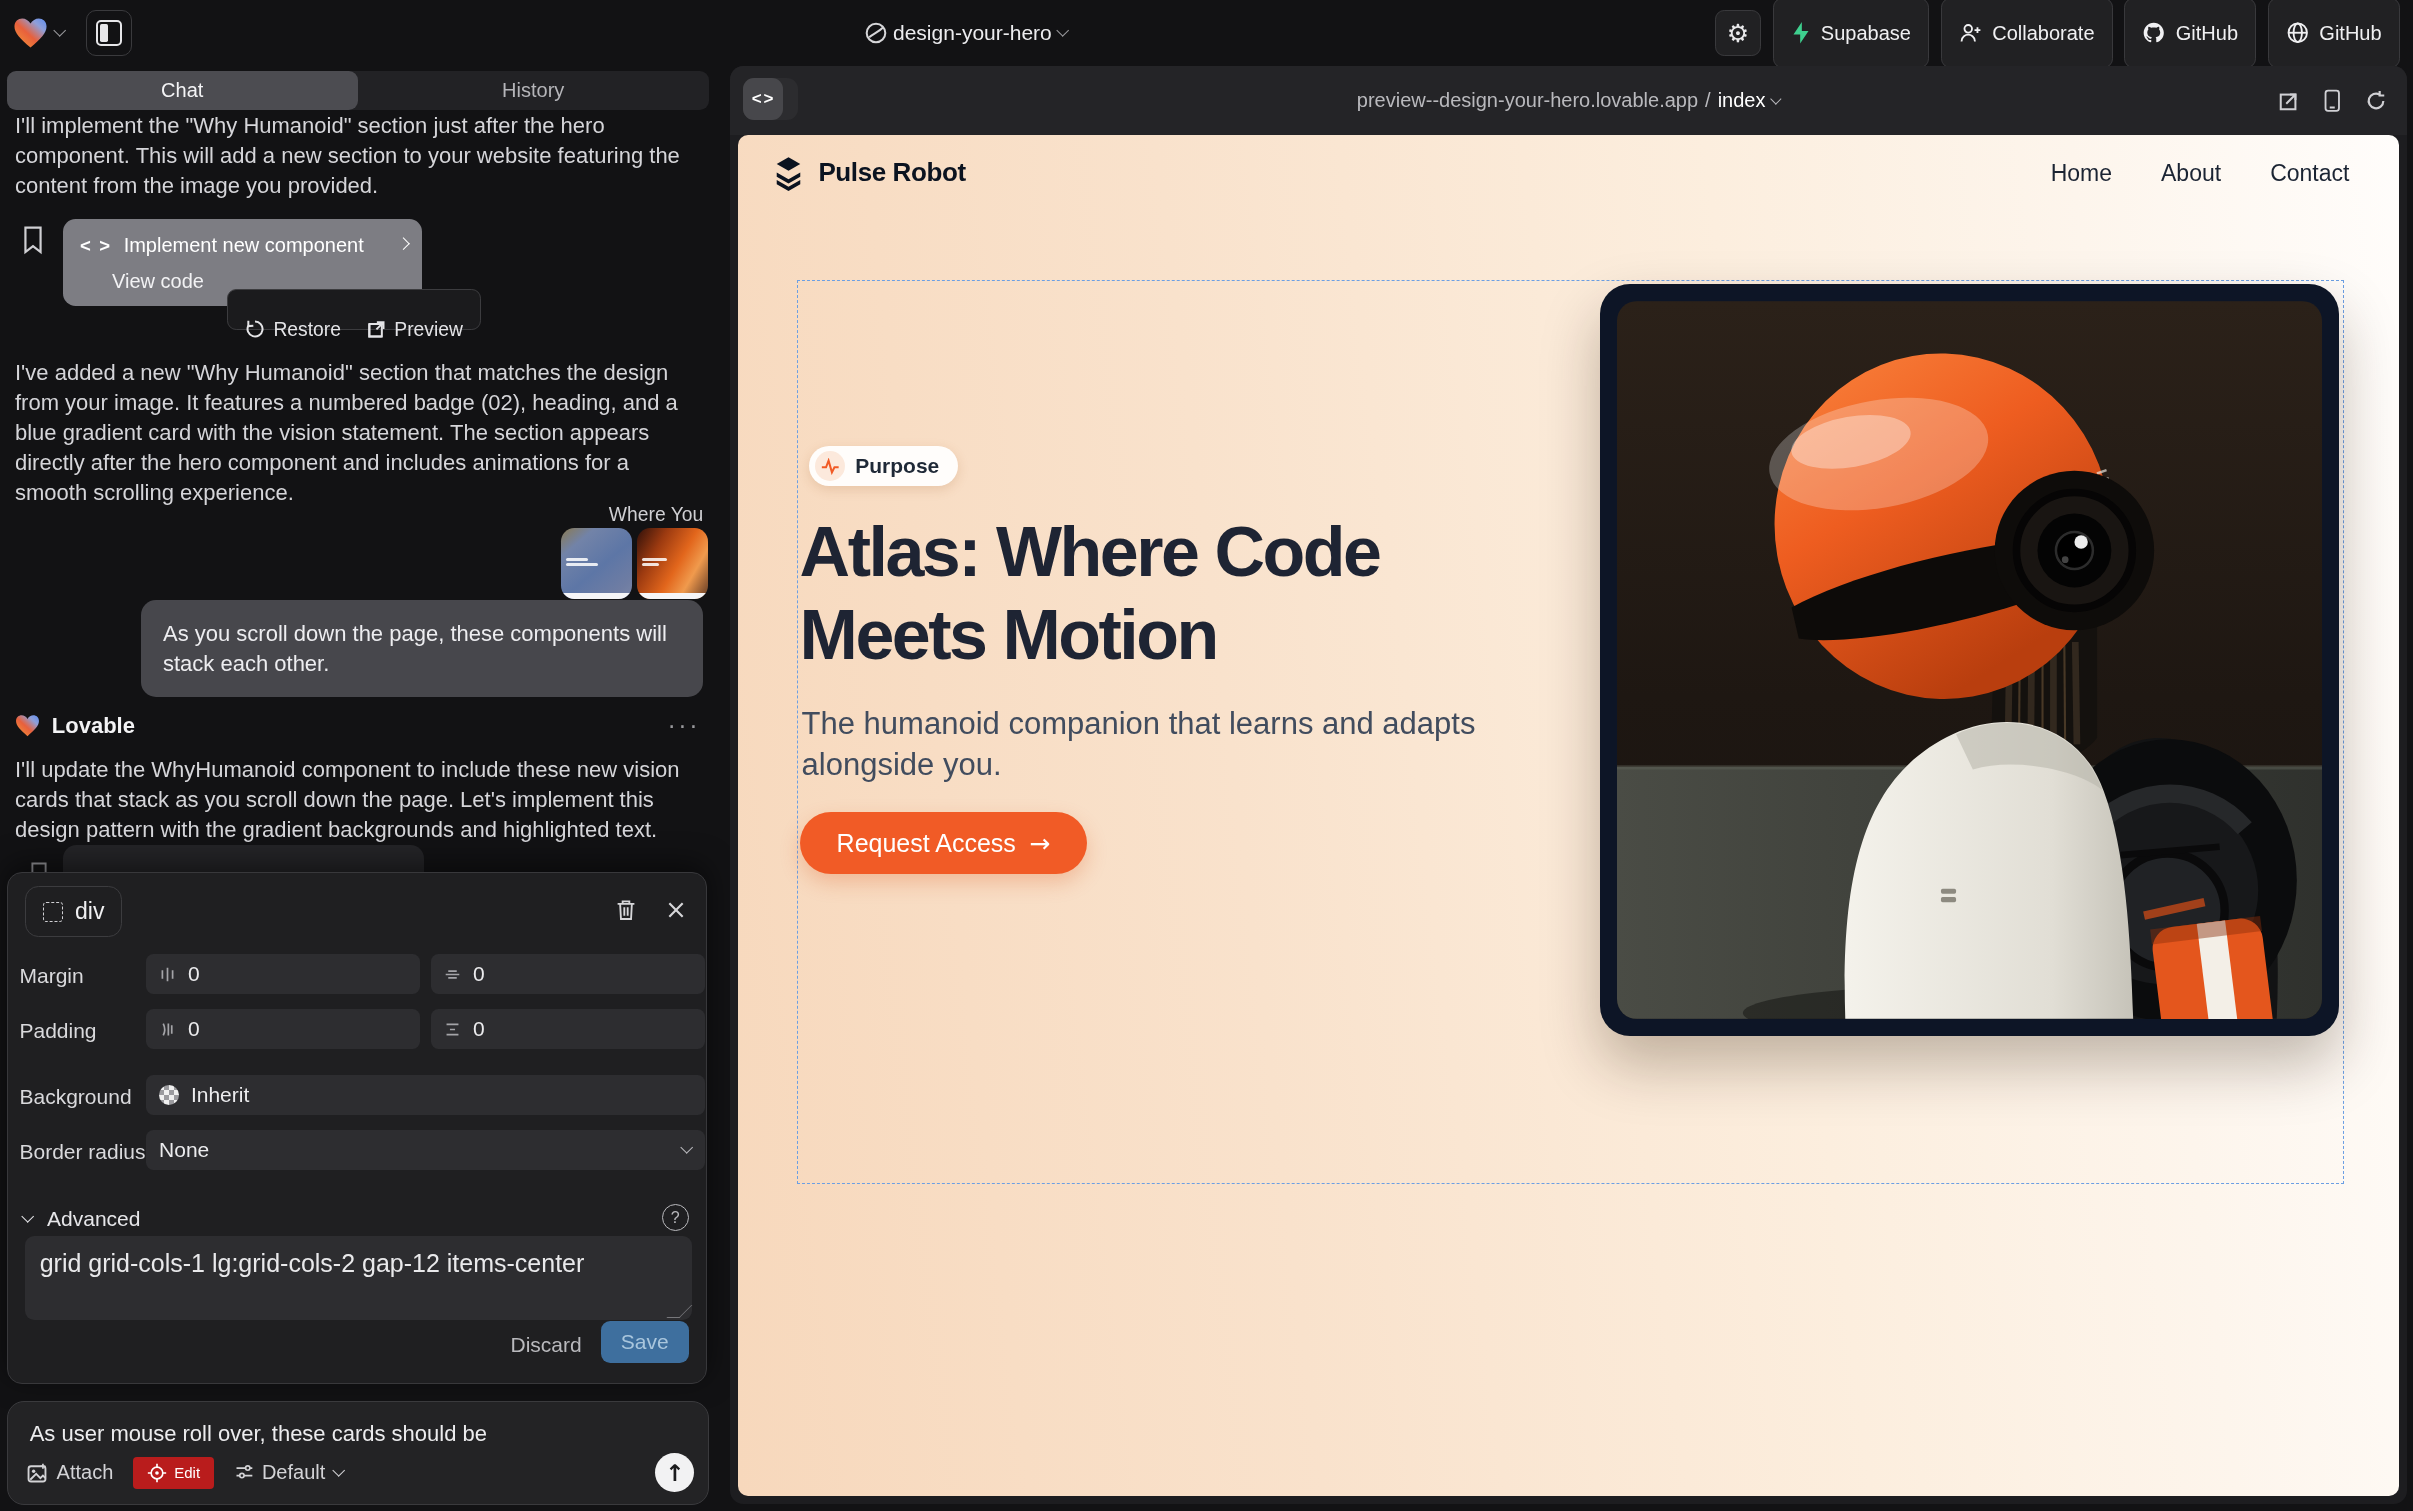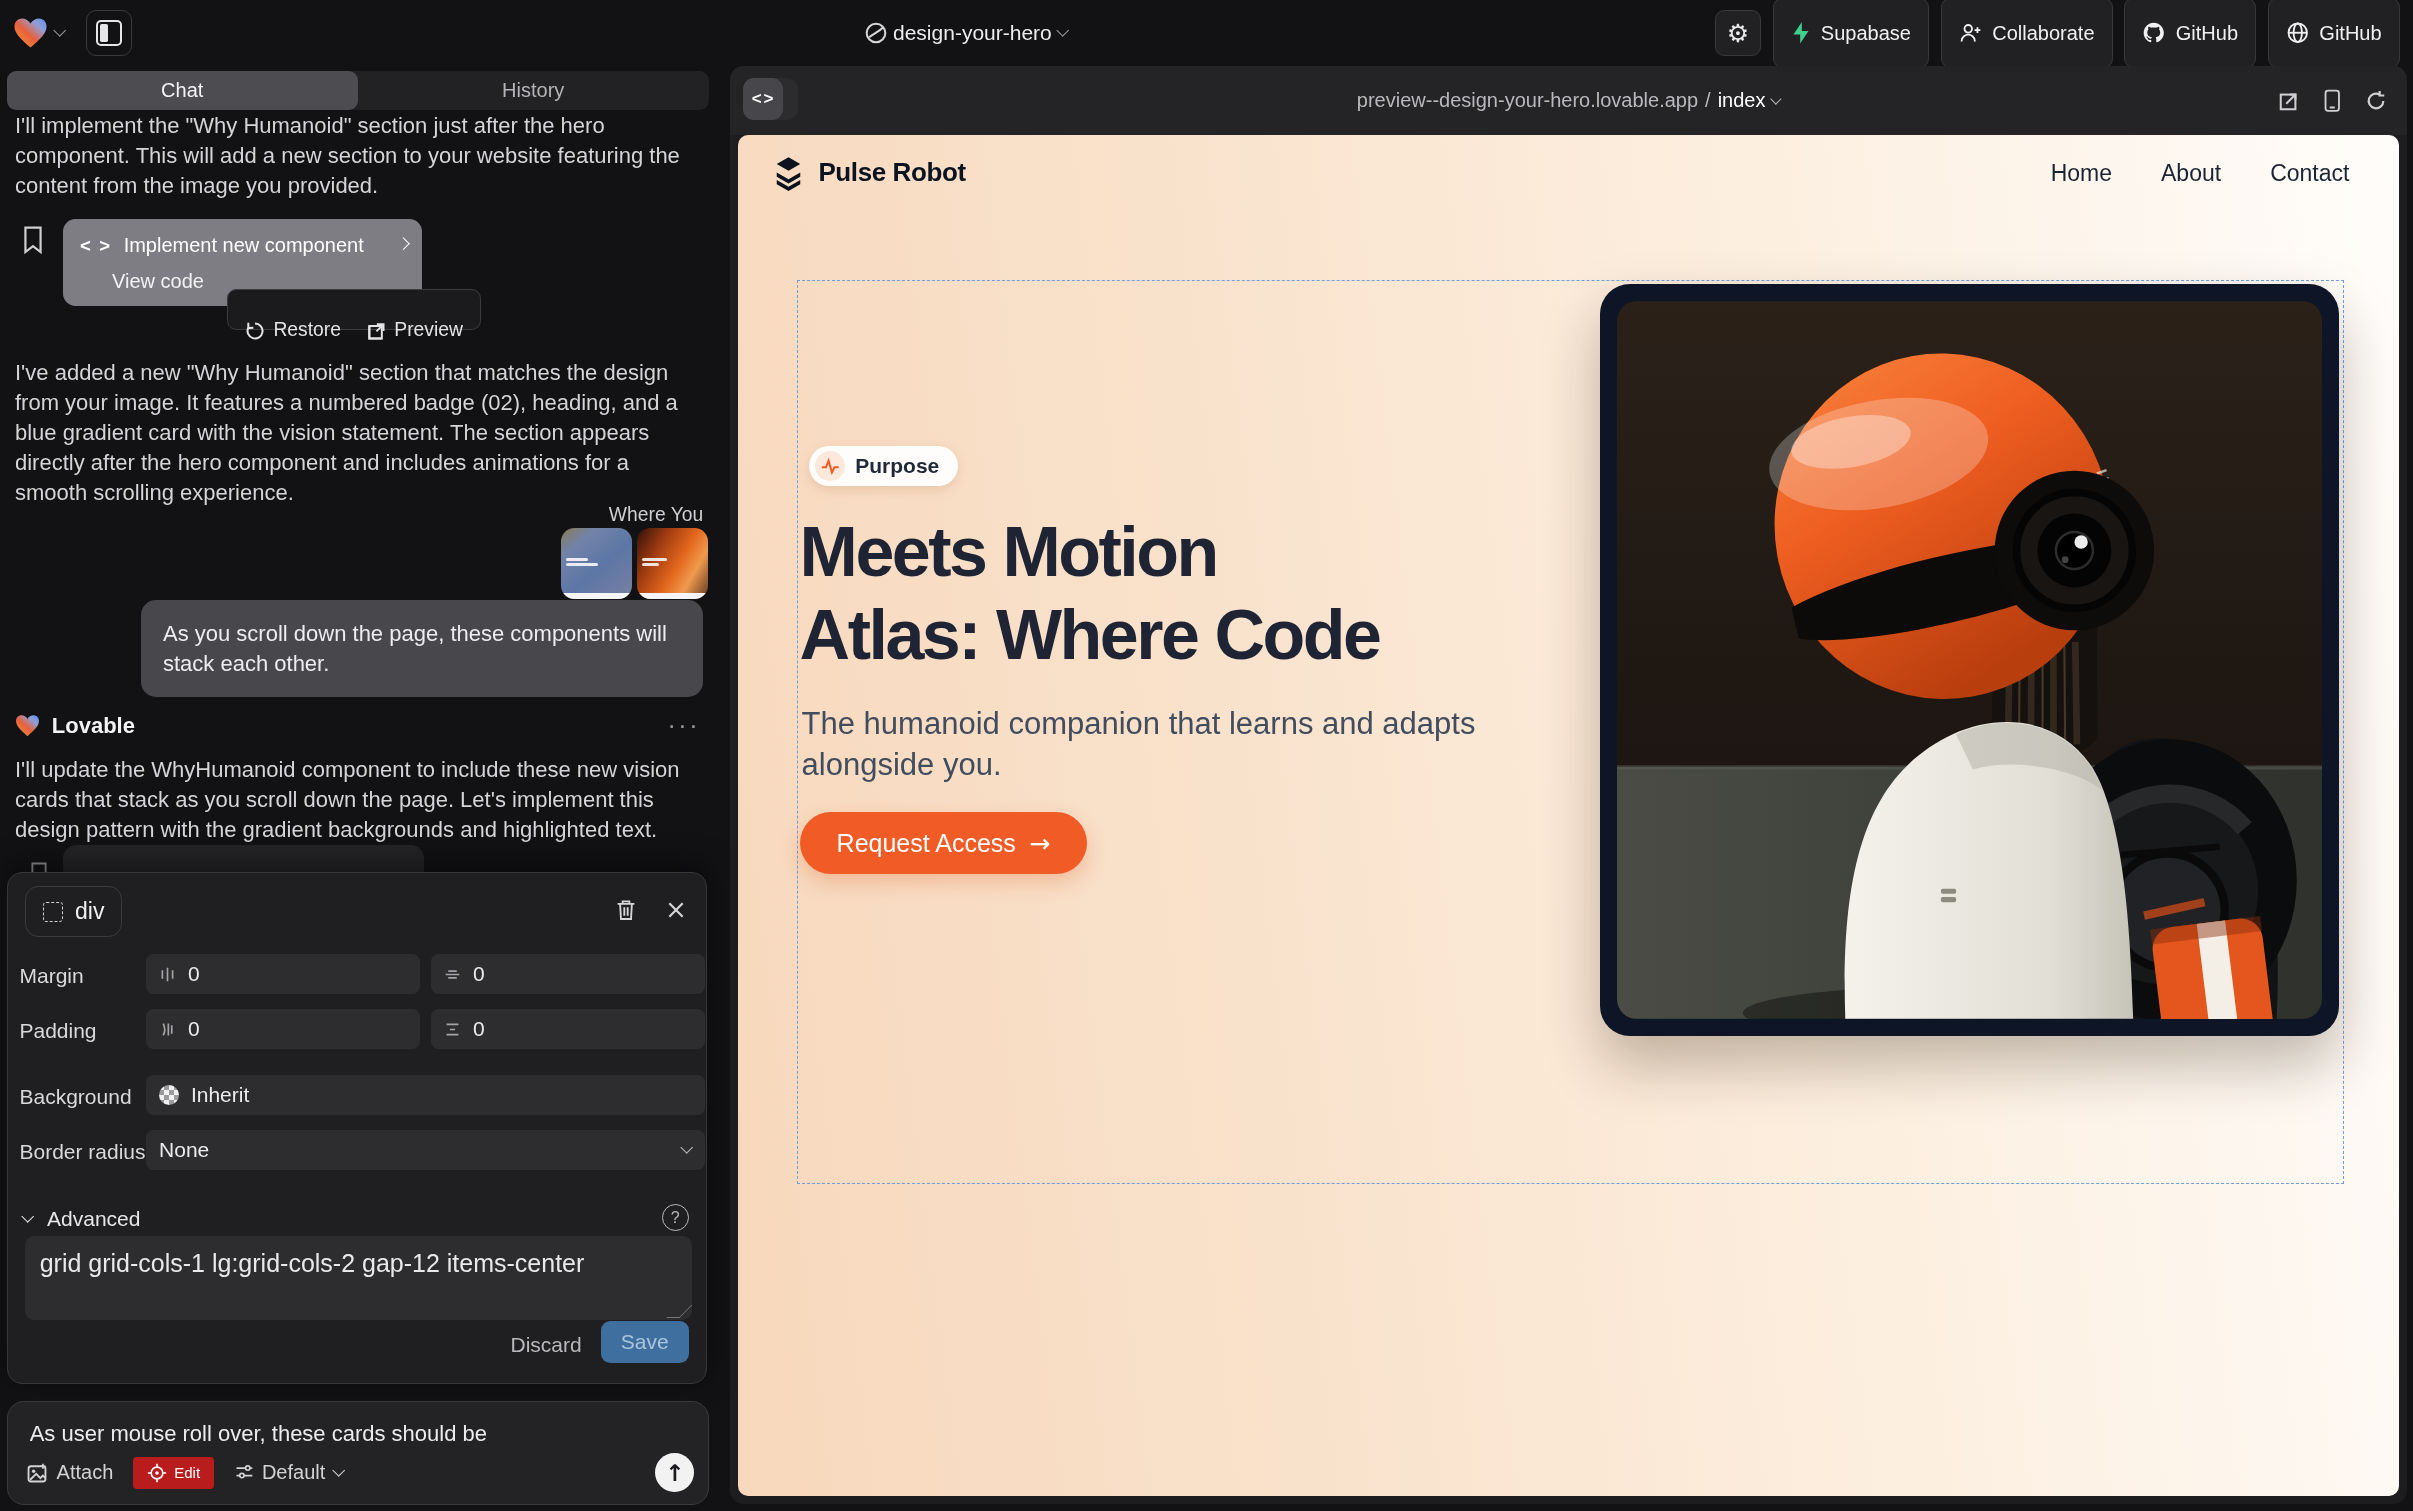--- a/index.html
+++ b/index.html
@@ -33,21 +33,21 @@
   .tabs{position:absolute;left:6.7px;top:5px;width:702px;height:39px;background:#222225;border-radius:9.2px;display:flex;}
   .tab{flex:1;display:flex;align-items:center;justify-content:center;font-size:20px;border-radius:9.2px;color:#b5b5b9;}
   .tab.active{background:#4c4c51;color:#f4f4f6;font-weight:500;}
   .msg{position:absolute;left:15px;width:672px;font-size:22px;line-height:30px;color:#d5d5d9;}
   .bookmark{color:#cfcfd3;}
   .comp-card{position:absolute;left:63px;top:153px;width:359px;height:87px;background:#7d7d83;border-radius:12.6px;color:#fff;}
   .comp-row1{position:absolute;left:17px;top:15px;right:13.4px;display:flex;align-items:center;gap:11.8px;font-size:20px;font-weight:500;}
   .comp-row2{position:absolute;left:49px;bottom:12.6px;font-size:20px;color:#f2f2f4;}
   .code-glyph{font-size:18.5px;font-weight:700;letter-spacing:1.7px;}
   .restore-bar{position:absolute;left:227px;top:223px;height:39px;background:#1b1b1d;border:0.8px solid #3c3c3f;border-radius:9.2px;display:flex;align-items:center;gap:25px;padding:0 17px;font-size:19.3px;color:#e4e4e7;}
-  .restore-item{display:flex;align-items:flex-end;gap:8.4px;margin-top:40px;}
+  .restore-item{display:flex;align-items:flex-start;gap:8.4px;margin-top:40px;}
   .fromyou{position:absolute;top:438px;right:11.8px;font-size:19.3px;color:#cfcfd3;}
   .thumb{position:absolute;top:462px;width:71px;height:71px;border-radius:13.4px;overflow:hidden;}
   .thumb::after{content:"";position:absolute;left:0;right:0;bottom:0;height:5.9px;background:#f5f5f7;}
   .thumb .mini-txt{position:absolute;left:5px;top:30px;width:34px;}
   .mini-txt i{display:block;height:2.5px;background:rgba(255,255,255,.85);margin-bottom:2.5px;border-radius:1.7px;}
   .thumb-blue{right:83px;background:linear-gradient(140deg,#8a7a52 0%,#7283a8 22%,#5d76a6 55%,#6f7da3 85%,#7b86a6 100%);}
   .thumb-orange{right:6.7px;background:linear-gradient(120deg,#30100a 0%,#9c3a10 28%,#e2661c 55%,#f09a4d 74%,#8a5530 92%,#66452e 100%);}
   .bubble{position:absolute;left:141px;right:11.8px;top:534px;background:#47474c;border-radius:15px;padding:18.5px 22px;font-size:22px;line-height:30px;color:#ededf0;box-sizing:border-box;}
   .lovable-row{position:absolute;left:15px;right:15px;top:645px;display:flex;align-items:center;gap:11.8px;}
   .lovable-name{font-size:22px;font-weight:600;color:#f3f3f5;}
@@ -414,22 +414,22 @@
     <div class="badge">
       <span class="badge-ic">
         <svg width="18.5" height="17" viewBox="0 0 22 20">
           <path d="M1 11 L6 11 L9 3 L13 17 L16 11 L21 11" fill="none" stroke="#f15b26" stroke-width="2.4"></path>
         </svg>
       </span>
       <span class="badge-txt">Purpose</span>
     </div>
 
     <div class="headline">
+      <span style="display:block">Atlas: Where Code</span>
       <span style="display:block">Meets Motion</span>
-      <span style="display:block">Atlas: Where Code</span>
     </div>
 
     <div class="subtitle">The humanoid companion that learns and adapts alongside you.</div>
 
     <div class="cta">
       <span>Request Access</span>
       <span class="arrow">→</span>
     </div>
 
     <div class="robot-card">

